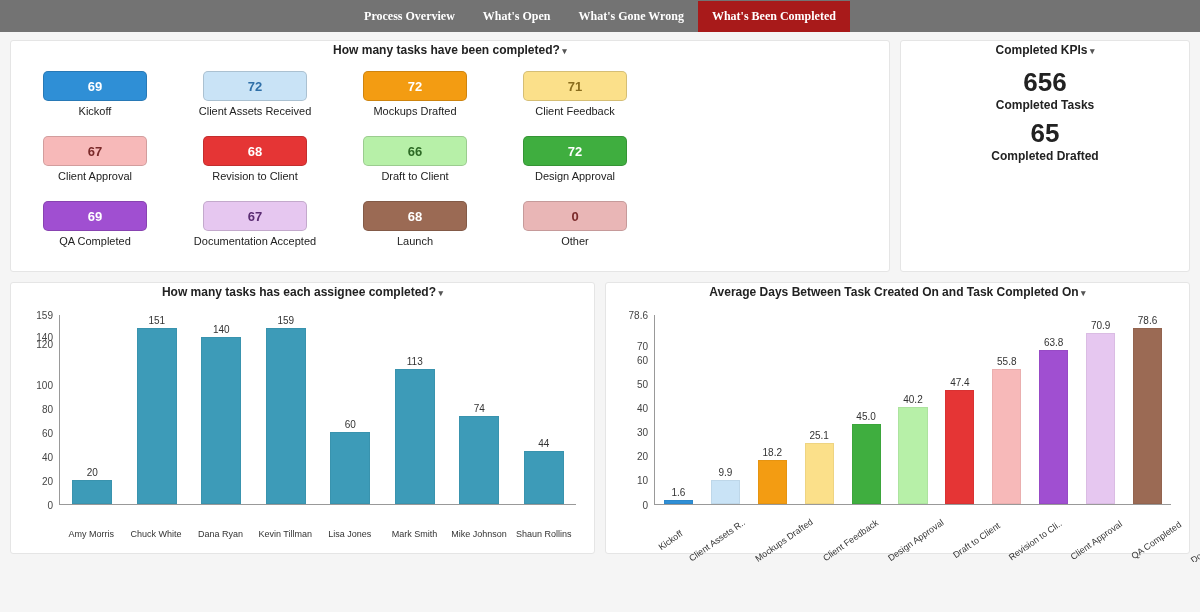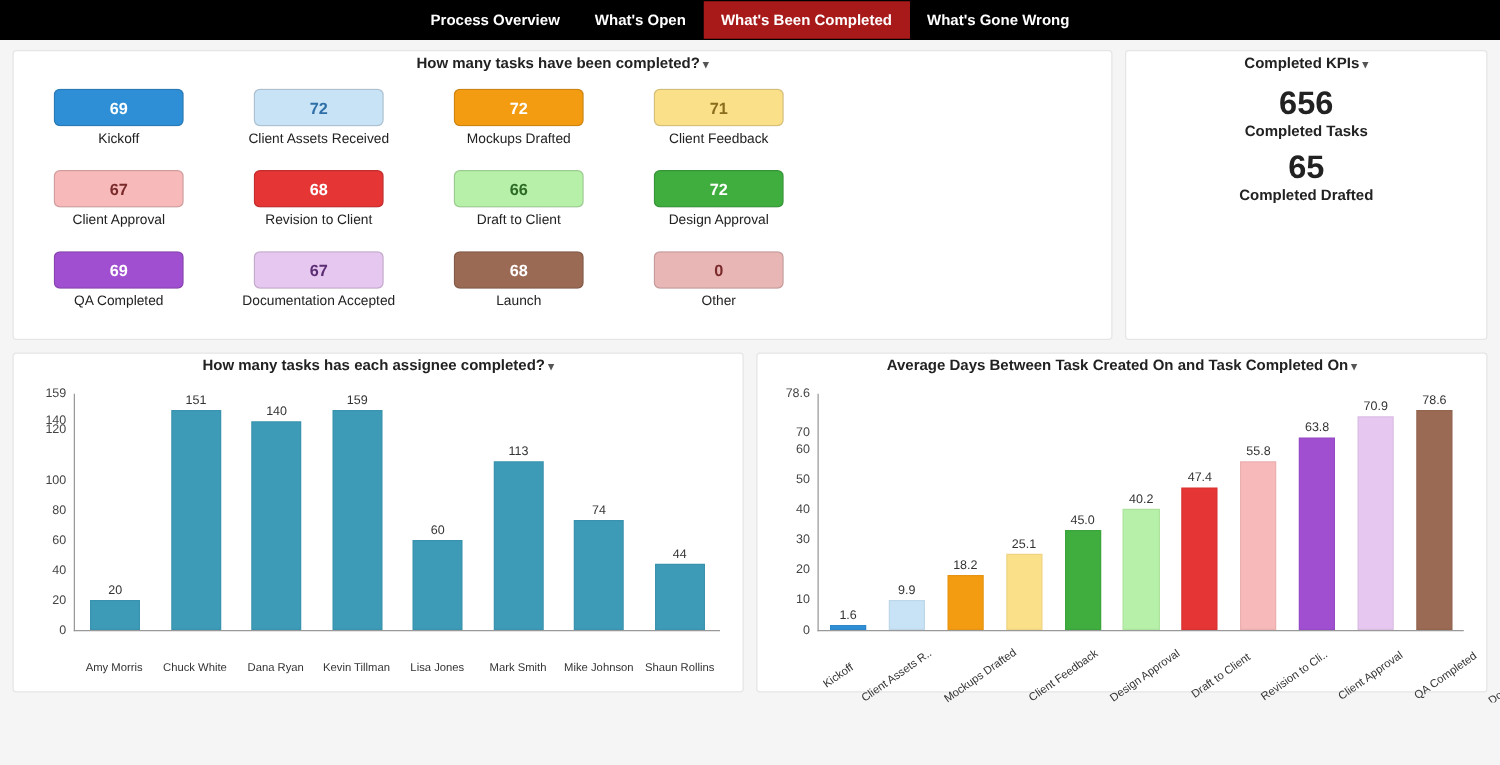--- a/index.html
+++ b/index.html
@@ -1,17 +1,17 @@
 <!DOCTYPE html>
 <html><head>
 <meta charset="utf-8">
 <style>
   * { box-sizing: border-box; margin: 0; padding: 0; }
   body { font-family: -apple-system, BlinkMacSystemFont, "Segoe UI", Arial, sans-serif; background: #f5f5f5; color: #222; font-size: 12px; }
-  .topnav { background: #000000; height: 32px; display: flex; justify-content: center; align-items: center; gap: 0; }
+  .topnav { background: #737373; height: 32px; display: flex; justify-content: center; align-items: center; gap: 0; font-family: Liberation Serif, serif; }
   .topnav .tab { color: #fff; font-weight: 700; font-size: 12px; padding: 8px 14px; cursor: pointer; }
   .topnav .tab.active { background: #a81a1a; }
   .page { padding: 8px 10px; display: grid; grid-template-columns: 1fr 290px; grid-template-rows: auto auto; gap: 10px; }
   .card { background: #fff; border: 1px solid #e5e5e5; border-radius: 3px; padding: 2px 12px 14px; }
   .card-title { text-align: center; font-weight: 700; font-size: 12px; margin-bottom: 10px; }
   .caret::after { content: " ▾"; font-size: 9px; color: #555; }
   
   .flow { display: grid; grid-template-columns: repeat(4, 140px) 1fr; grid-auto-rows: auto; row-gap: 18px; column-gap: 20px; padding: 4px 2px 8px; position: relative; }
   .stage { display: flex; flex-direction: column; align-items: center; }
   .stage .box { width: 104px; height: 30px; border-radius: 5px; display: flex; align-items: center; justify-content: center; font-weight: 700; font-size: 13px; border: 1px solid rgba(0,0,0,.15); position: relative; }
@@ -32,22 +32,22 @@
   .bar-xlabel { position: absolute; bottom: 0; left: 36px; right: 6px; display: flex; justify-content: space-around; }
   .bar-xlabel span { font-size: 9px; color: #333; text-align: center; flex: 1; }
   .bar-xlabel.rot span { transform: rotate(-35deg) translate(-4px, 6px); transform-origin: top center; white-space: nowrap; }
 </style>
 </head>
 <body>
 
 <div class="topnav" id="topnav">
     <div class="tab">Process Overview</div>
     <div class="tab">What's Open</div>
+    <div class="tab">What's Gone Wrong</div>
     <div class="tab active">What's Been Completed</div>
-    <div class="tab">What's Gone Wrong</div>
   </div>
 
 <div class="page">
 
   <div class="card">
     <div class="card-title caret">How many tasks have been completed?</div>
     <div class="flow" id="flow">
         <div class="stage" style="grid-column: 1;">
           <div class="box" style="background: rgb(47, 143, 214); color: rgb(255, 255, 255);">69</div>
           <div class="label">Kickoff</div>

